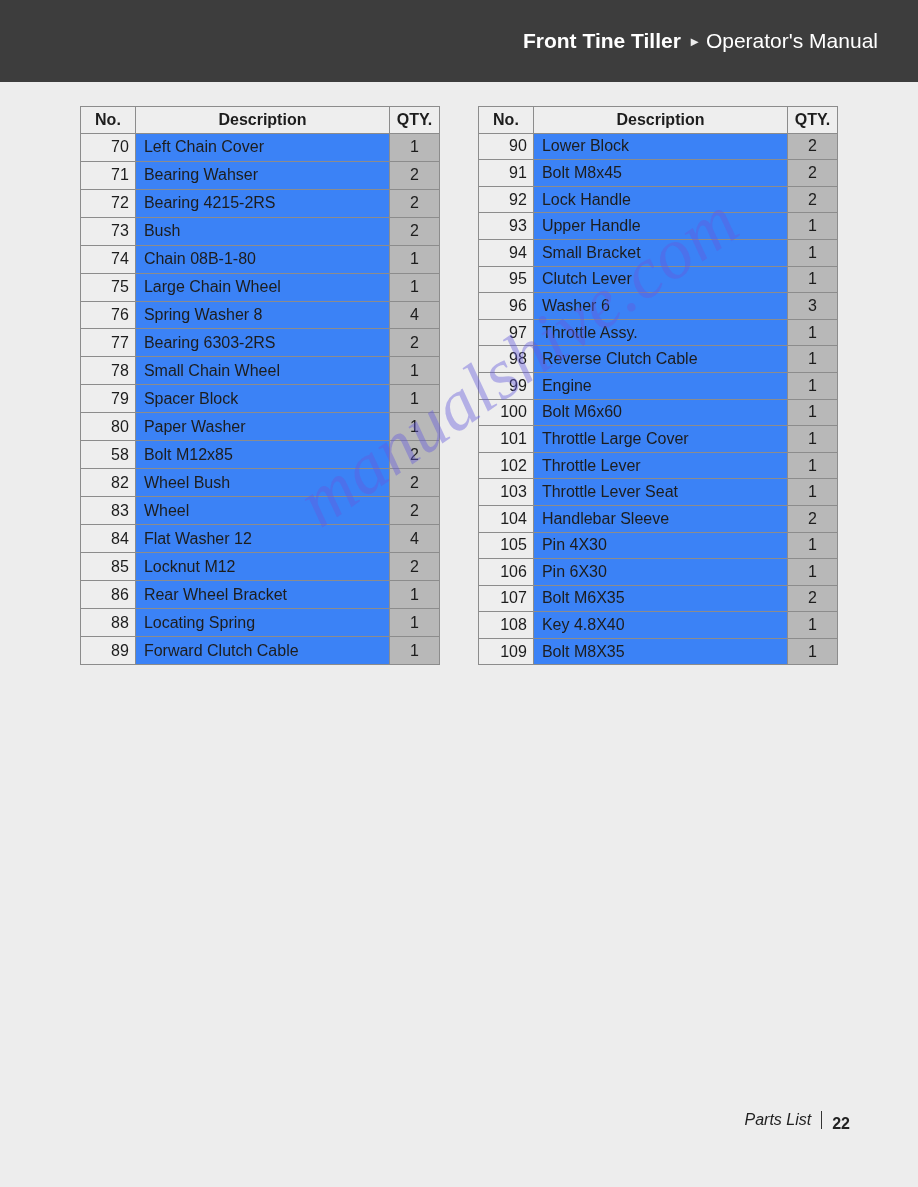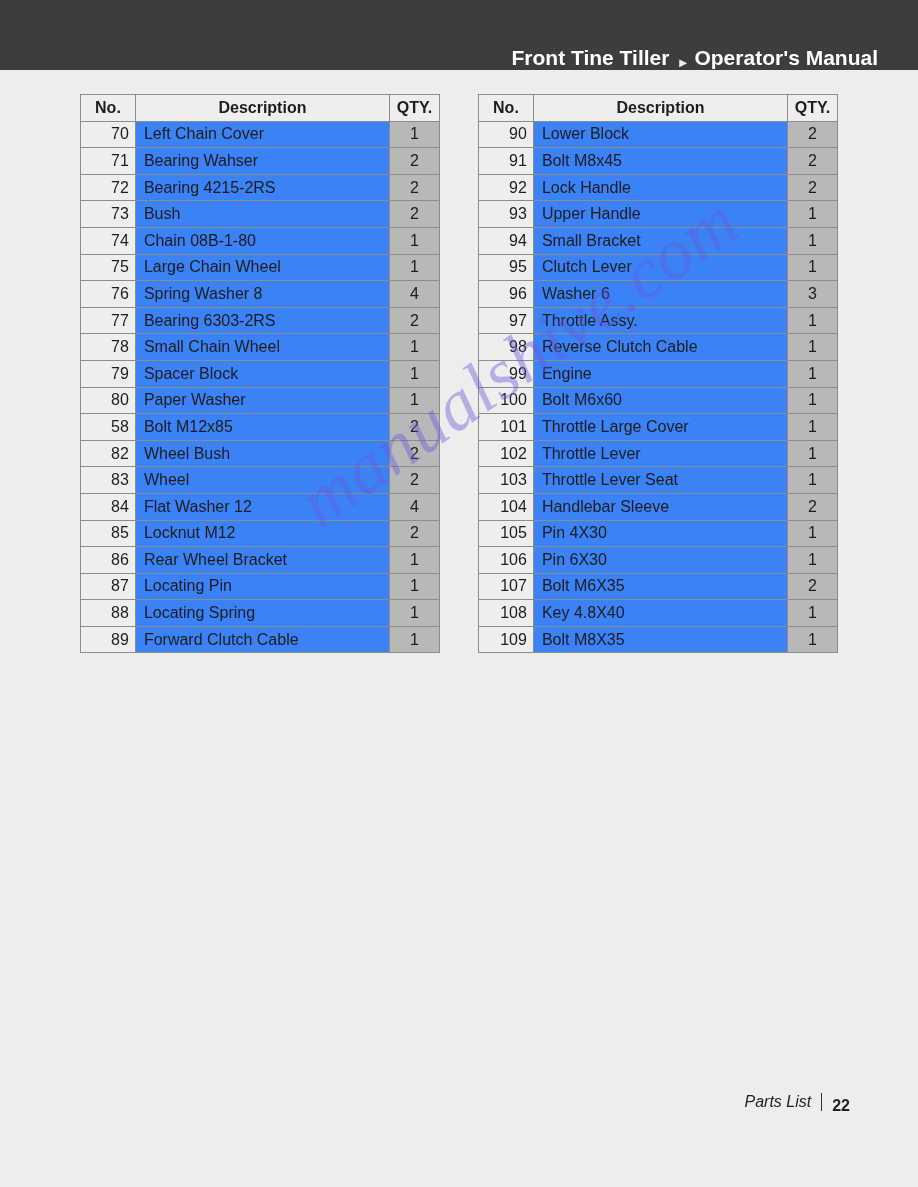--- a/index.html
+++ b/index.html
@@ -5,32 +5,32 @@
   * { box-sizing: border-box; margin: 0; padding: 0; }
   html, body { width: 918px; height: 1187px; }
   body {
     background: #ededed;
     font-family: "Segoe UI", "Helvetica Neue", Arial, sans-serif;
     position: relative;
     overflow: hidden;
   }
   .header-bar {
     background: #3d3d3d;
-    height: 70px;
+    height: 82px;
     width: 100%;
     display: flex;
-    align-items: flex-end;
+    align-items: center;
     justify-content: flex-end;
     padding-right: 40px;
     color: #fff;
     font-size: 21px;
   }
   .header-bar .product { font-weight: 600; }
   .header-bar .caret { margin: 0 8px 0 10px; font-size: 14px; font-weight: 600; opacity: 0.9; }
-  .header-bar .manual { font-weight: 700; }
+  .header-bar .manual { font-weight: 400; }
   .content {
     display: flex;
     gap: 38px;
     padding: 24px 80px 0 80px;
   }
   table.parts {
     border-collapse: separate;
     border-spacing: 0;
     width: 360px;
     font-size: 16px;
@@ -61,21 +61,21 @@
     padding-left: 8px;
     width: 255px;
   }
   table.parts td.col-qty {
     background: #b8b8b8;
     text-align: center;
     width: 50px;
   }
   .footer {
     position: absolute;
-    bottom: 72px;
+    bottom: 54px;
     right: 68px;
     font-size: 16px;
     color: #222;
     display: flex;
     align-items: center;
     gap: 10px;
   }
   .footer .section-name { font-style: italic; }
   .footer .divider { width: 1px; height: 18px; background: #333; }
   .footer .page-no { font-weight: 600; margin-top: 8px; }
@@ -192,25 +192,20 @@
           <td class="col-no">85</td>
           <td class="col-desc">Locknut M12</td>
           <td class="col-qty">2</td>
         </tr>
         <tr>
           <td class="col-no">86</td>
           <td class="col-desc">Rear Wheel Bracket</td>
           <td class="col-qty">1</td>
         </tr>
         <tr>
-          <td class="col-no">87</td>
-          <td class="col-desc">Locating Pin</td>
-          <td class="col-qty">1</td>
-        </tr>
-        <tr>
           <td class="col-no">88</td>
           <td class="col-desc">Locating Spring</td>
           <td class="col-qty">1</td>
         </tr>
         <tr>
           <td class="col-no">89</td>
           <td class="col-desc">Forward Clutch Cable</td>
           <td class="col-qty">1</td>
         </tr>
       </tbody>

